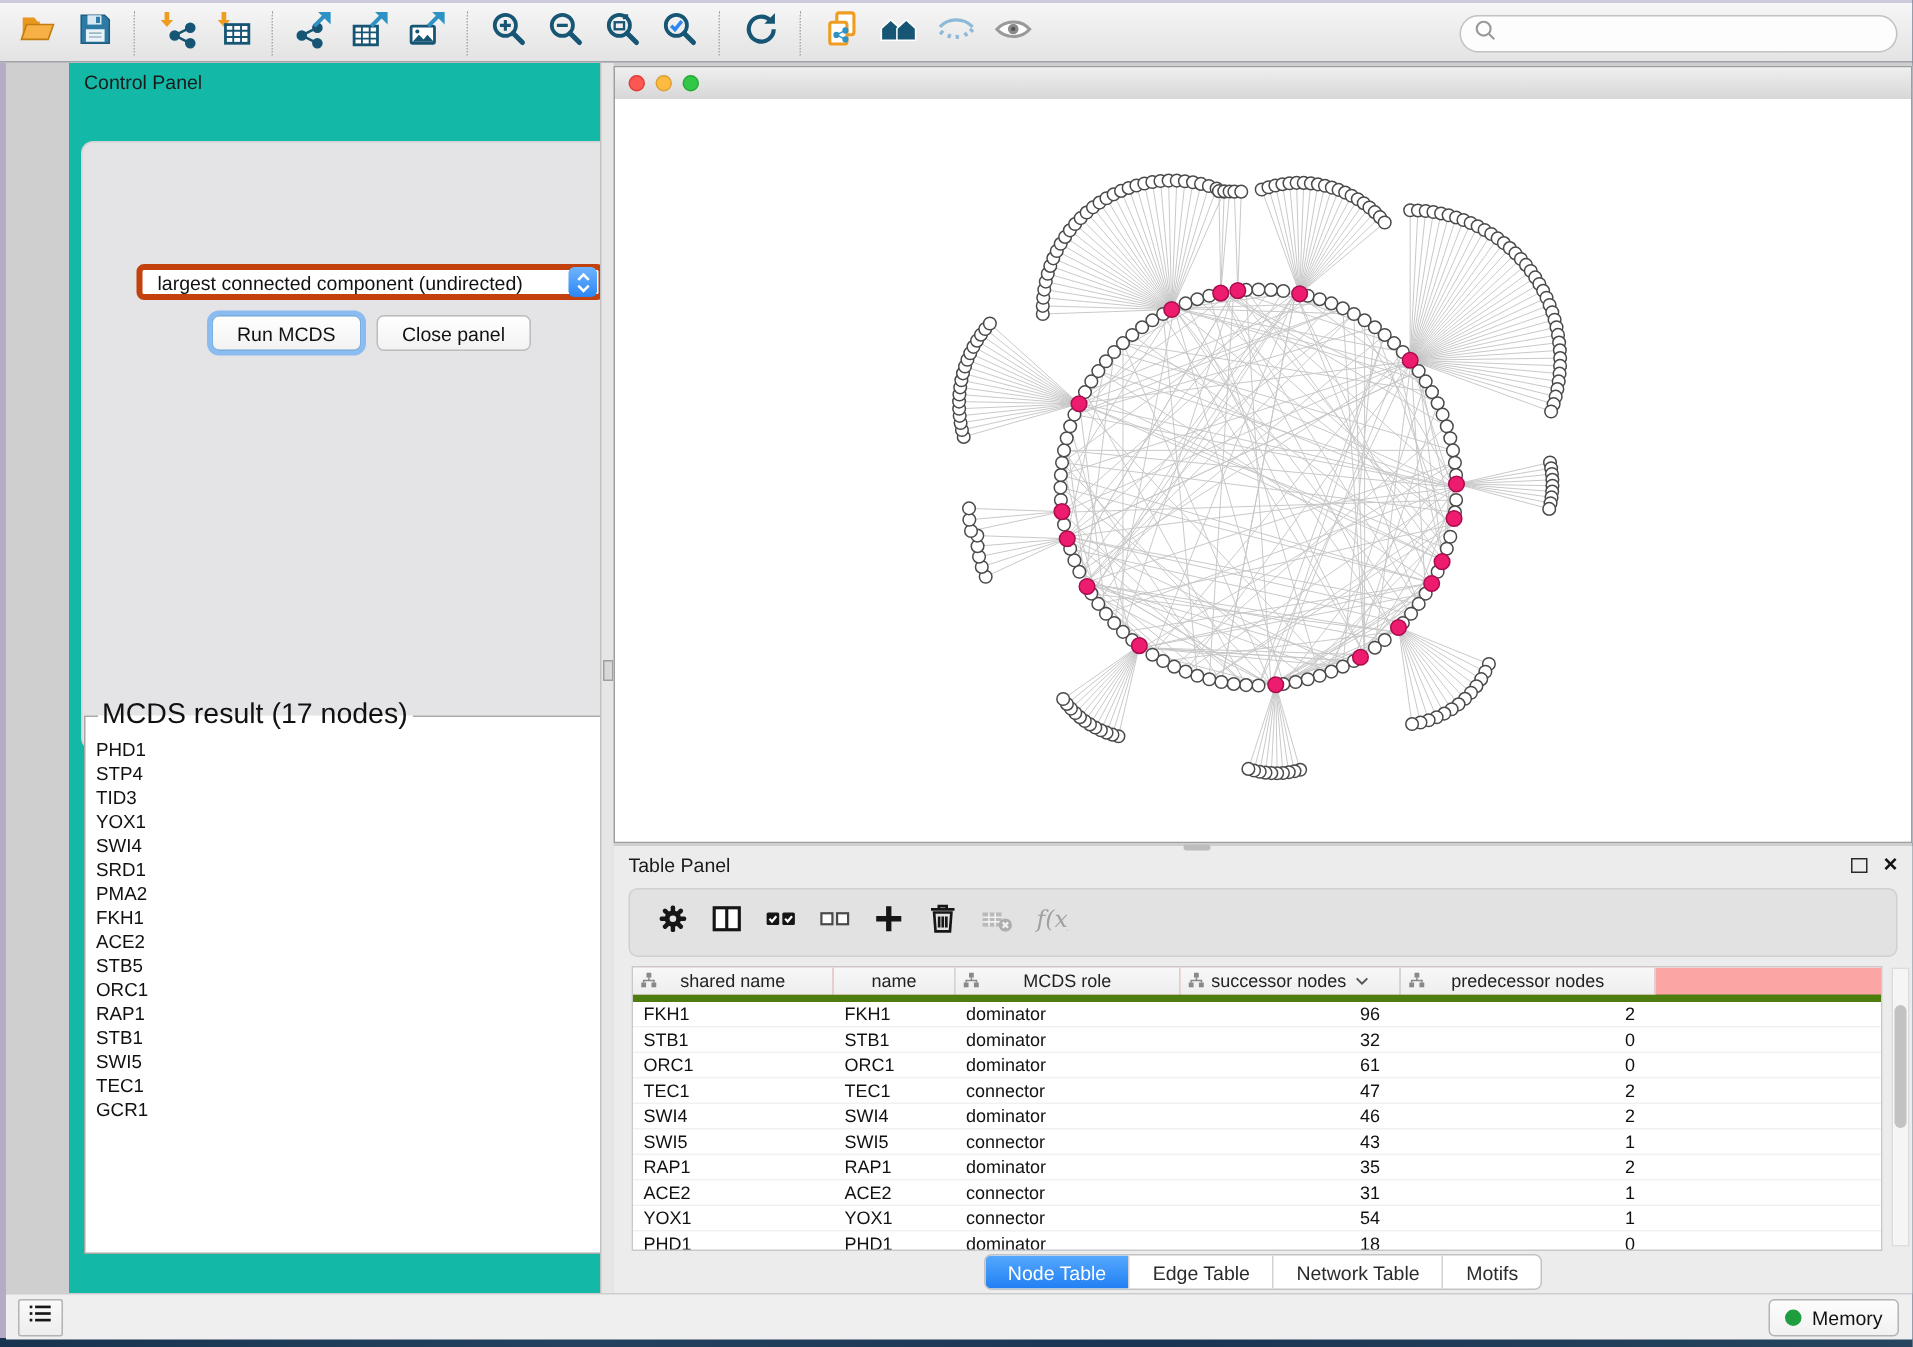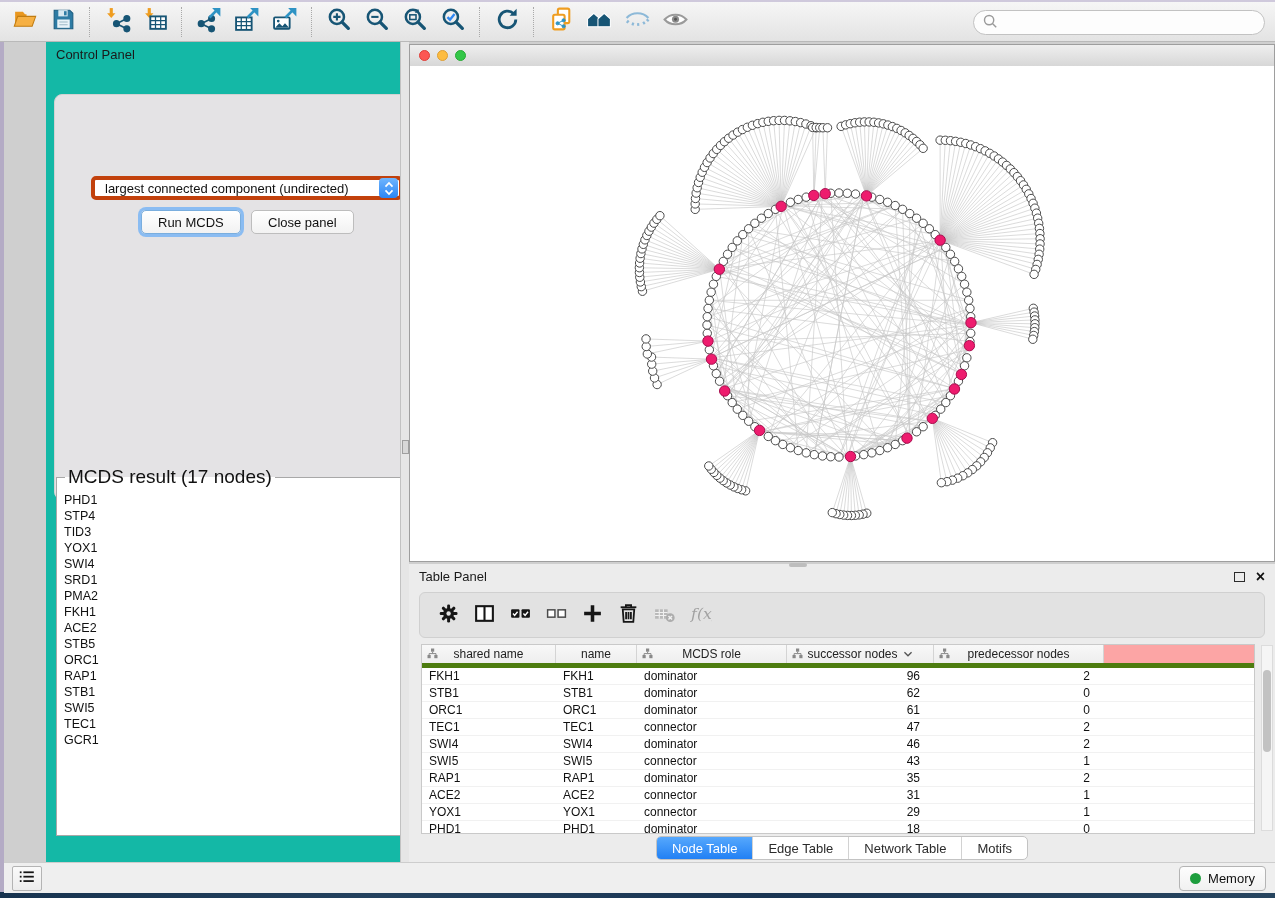--- a/index.html
+++ b/index.html
@@ -1095,21 +1095,21 @@
               <div class="nt-cell" style="width: 134px;">FKH1</div>
               <div class="nt-cell" style="width: 81px;">FKH1</div>
               <div class="nt-cell" style="width: 150px;">dominator</div>
               <div class="nt-cell num" style="width: 147px;">96</div>
               <div class="nt-cell num" style="width: 170px;">2</div>
             </div>
             <div class="nt-row">
               <div class="nt-cell" style="width: 134px;">STB1</div>
               <div class="nt-cell" style="width: 81px;">STB1</div>
               <div class="nt-cell" style="width: 150px;">dominator</div>
-              <div class="nt-cell num" style="width: 147px;">62</div>
+              <div class="nt-cell num" style="width: 147px;">32</div>
               <div class="nt-cell num" style="width: 170px;">0</div>
             </div>
             <div class="nt-row">
               <div class="nt-cell" style="width: 134px;">ORC1</div>
               <div class="nt-cell" style="width: 81px;">ORC1</div>
               <div class="nt-cell" style="width: 150px;">dominator</div>
               <div class="nt-cell num" style="width: 147px;">61</div>
               <div class="nt-cell num" style="width: 170px;">0</div>
             </div>
             <div class="nt-row">
@@ -1144,21 +1144,21 @@
               <div class="nt-cell" style="width: 134px;">ACE2</div>
               <div class="nt-cell" style="width: 81px;">ACE2</div>
               <div class="nt-cell" style="width: 150px;">connector</div>
               <div class="nt-cell num" style="width: 147px;">31</div>
               <div class="nt-cell num" style="width: 170px;">1</div>
             </div>
             <div class="nt-row">
               <div class="nt-cell" style="width: 134px;">YOX1</div>
               <div class="nt-cell" style="width: 81px;">YOX1</div>
               <div class="nt-cell" style="width: 150px;">connector</div>
-              <div class="nt-cell num" style="width: 147px;">29</div>
+              <div class="nt-cell num" style="width: 147px;">54</div>
               <div class="nt-cell num" style="width: 170px;">1</div>
             </div>
             <div class="nt-row">
               <div class="nt-cell" style="width: 134px;">PHD1</div>
               <div class="nt-cell" style="width: 81px;">PHD1</div>
               <div class="nt-cell" style="width: 150px;">dominator</div>
               <div class="nt-cell num" style="width: 147px;">18</div>
               <div class="nt-cell num" style="width: 170px;">0</div>
             </div>
           </div>

